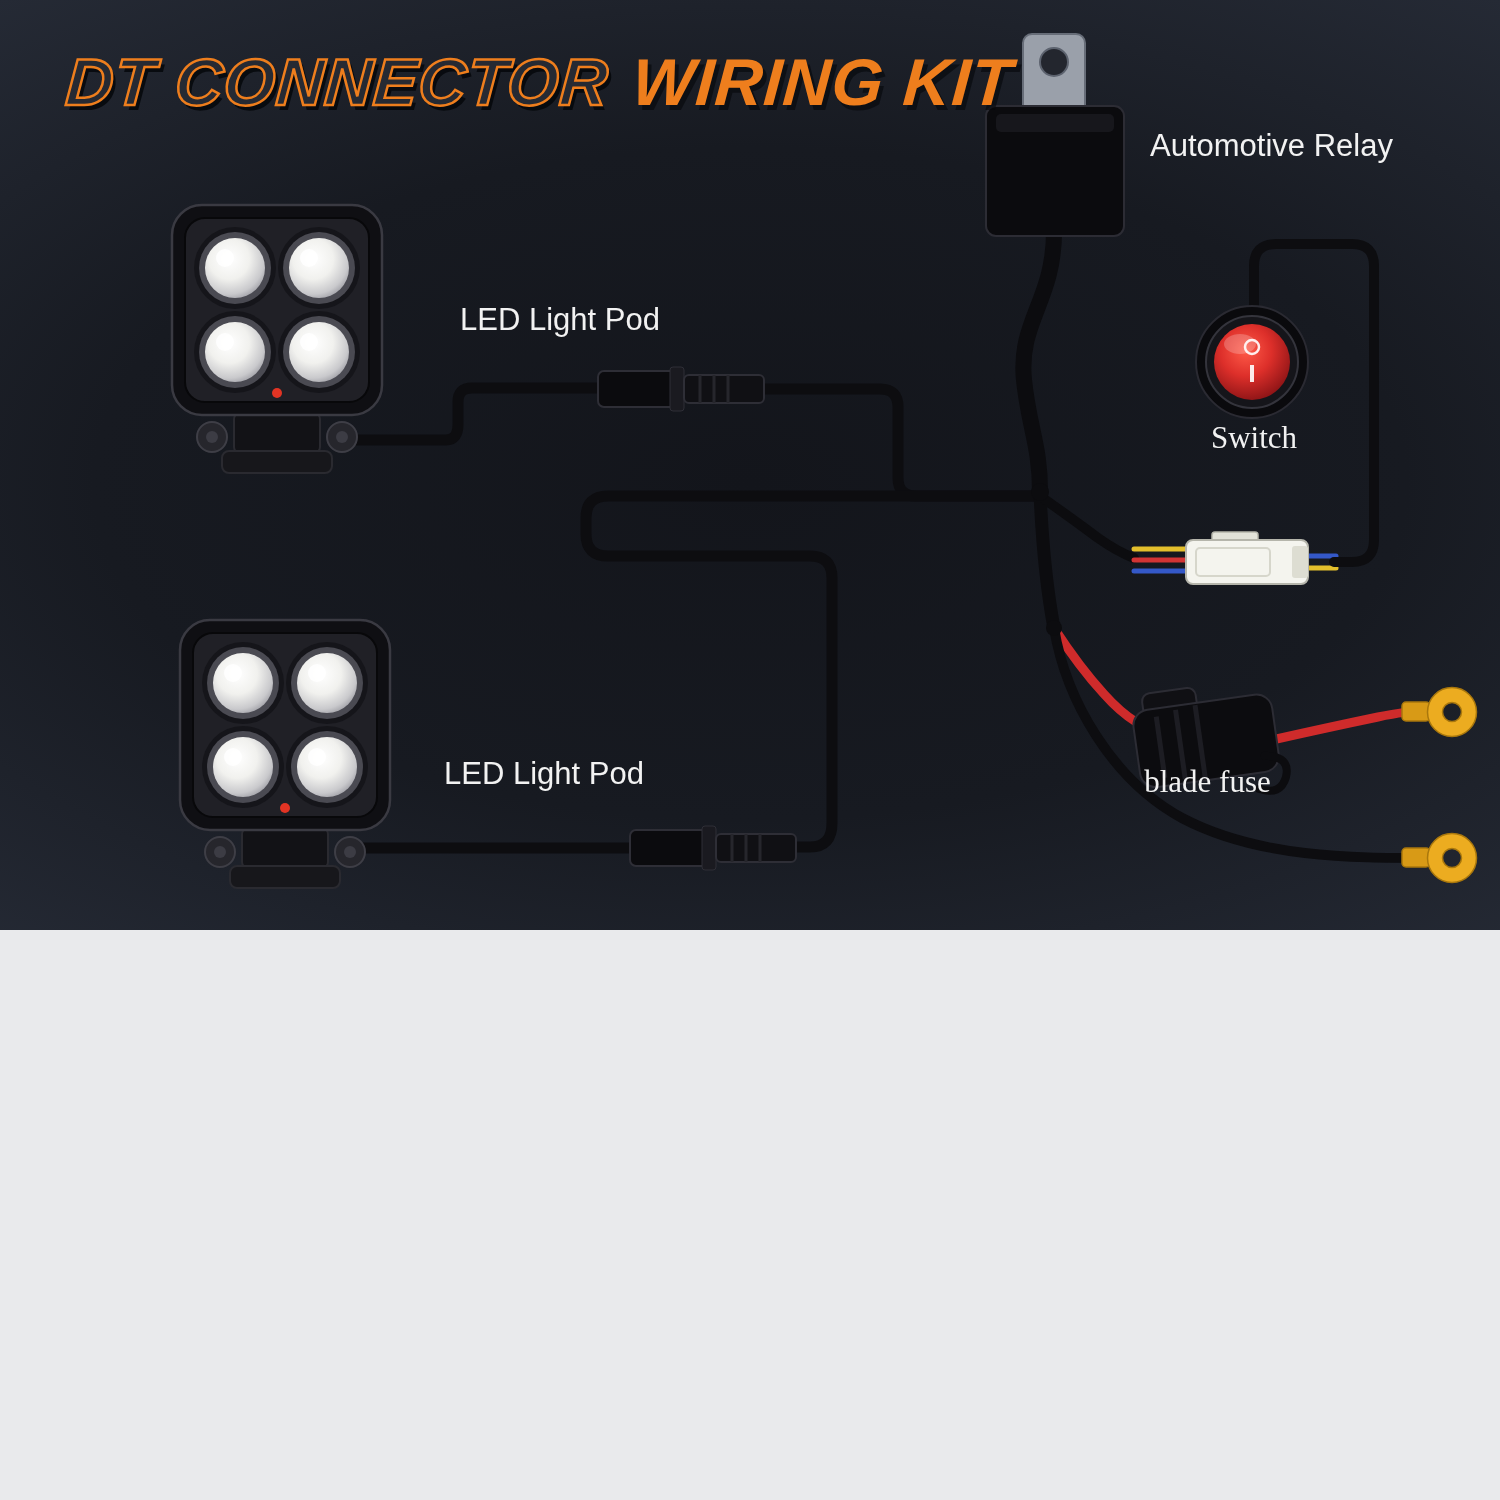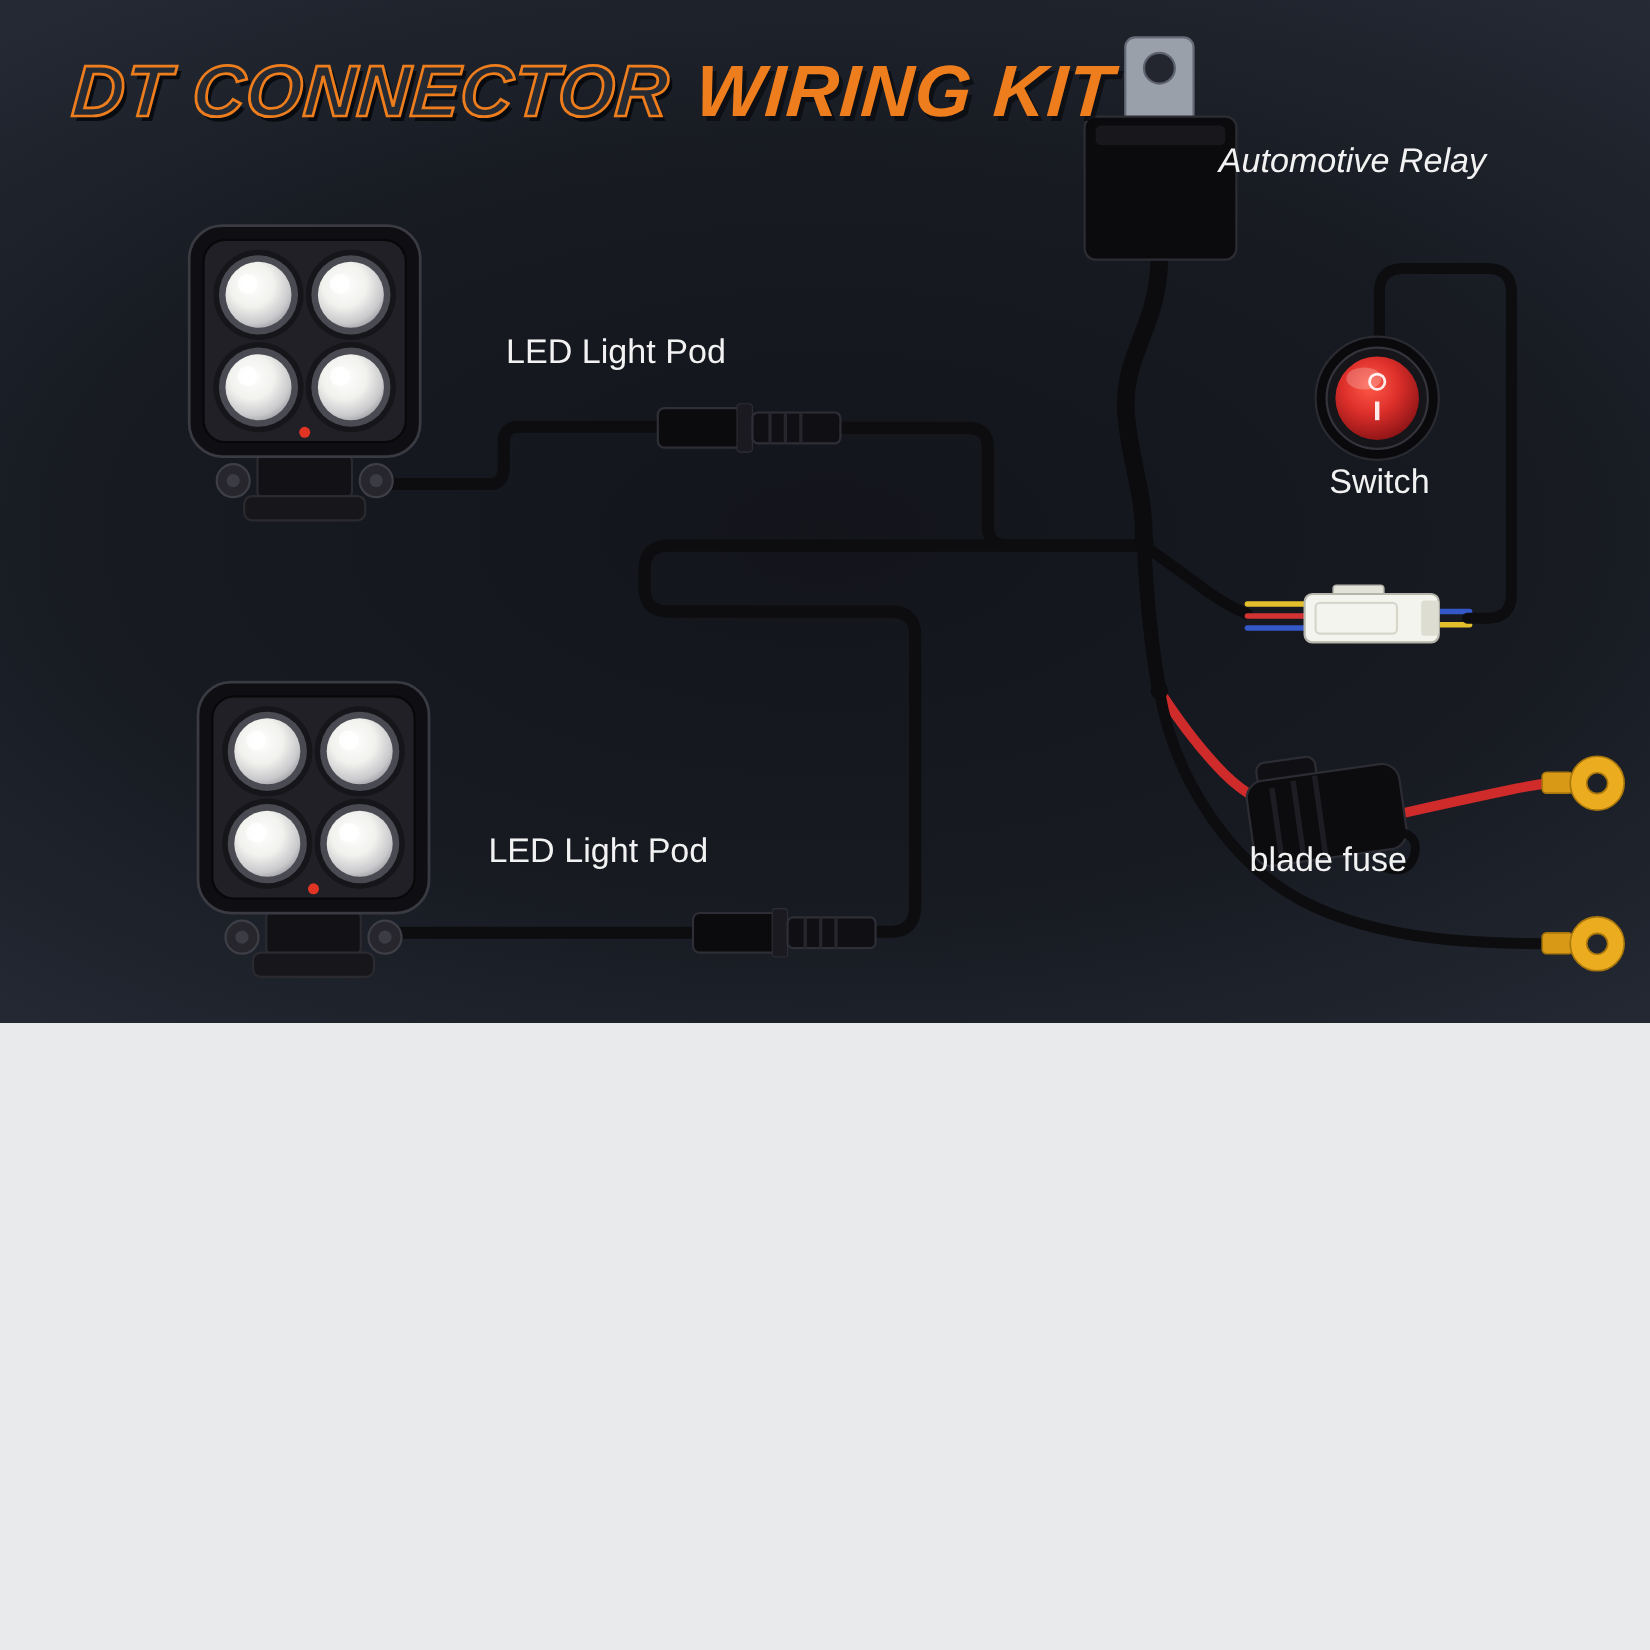--- a/index.html
+++ b/index.html
@@ -14,23 +14,23 @@
   #diagram { position:absolute; left:0; top:0; z-index:1; }
 
   .main-title { position:absolute; left:66px; top:44px; z-index:3; white-space:nowrap;
                 font-style:italic; font-weight:bold; font-size:66px; letter-spacing:1px;
                 transform:skewX(-4deg); }
   .main-title .t1 { color:#262a33; -webkit-text-stroke:2.5px #ee7e1d;
                     text-shadow:4px 5px 0 rgba(5,7,10,.85); margin-right:24px; }
   .main-title .t2 { color:#ee7e1d; text-shadow:4px 5px 0 rgba(5,7,10,.6); }
 
   .label { position:absolute; z-index:3; color:#f2f2f2; font-size:31px; }
-  .label.center { text-align:center; }
+  .label.center { text-align:center;font-family:Liberation Serif, serif; }
   .lbl-led1  { left:460px;  top:302px; }
-  .lbl-relay { left:1108px; top:128px;font-style:italic; }
+  .lbl-relay { left:1150px; top:128px; }
   .lbl-switch{ left:1192px; top:420px; width:124px; }
   .lbl-led2  { left:444px;  top:756px; }
   .lbl-fuse  { left:1125px; top:764px; width:165px; }
 
   
   .bottom { position:absolute; left:0; top:930px; width:1500px; height:570px; background:#e9eaec; }
 </style>
 </head>
 <body>
 

